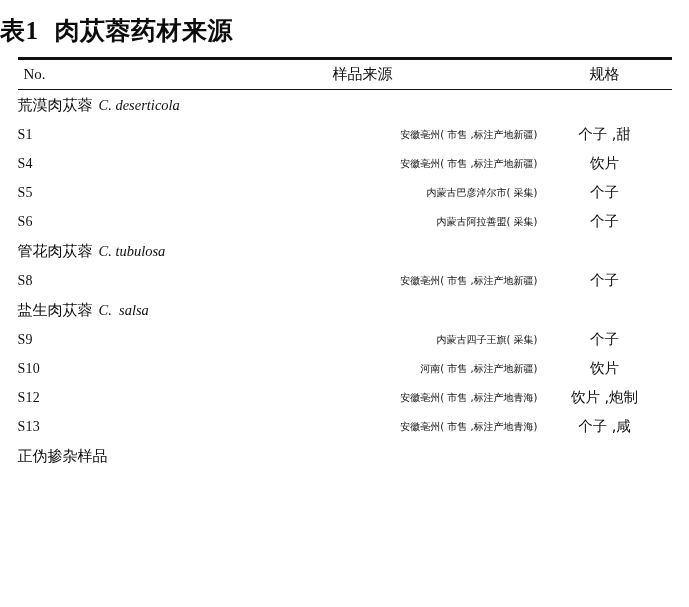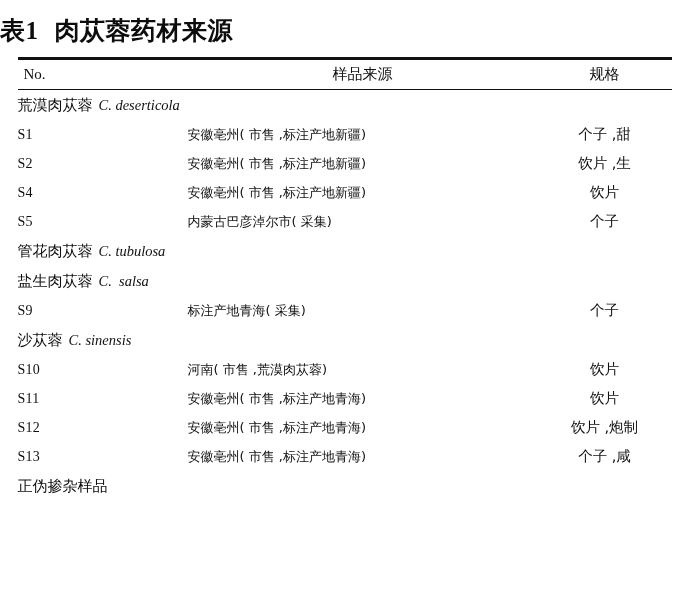--- a/index.html
+++ b/index.html
@@ -115,22 +115,22 @@
   
   .no-cell {
     font-family: "Liberation Serif", "DejaVu Serif", serif;
     font-size: 14px;
     text-align: left;
     padding-left: 8px;
     letter-spacing: 0.2px;
   }
   .src-cell {
     font-family: "DejaVu Sans", "Liberation Sans", sans-serif;
-    font-size: 13px;
-    text-align: left;
+    font-size: 10px;
+    text-align: right;
     white-space: nowrap;
   }
   .spec-cell {
     font-family: "DejaVu Sans", "Liberation Sans", sans-serif;
     font-size: 14.5px;
     text-align: center;
     white-space: nowrap;
   }
 </style>
 </head>
@@ -171,56 +171,53 @@
       <tbody id="body-rows">
           <tr class="sec">
             <td colspan="3" class="sec-label"><span class="sec-cn">荒漠肉苁蓉</span><span class="sec-lat">C. deserticola</span></td>
           </tr>
           <tr>
             <td class="no-cell">S1</td>
             <td class="src-cell">安徽亳州( 市售 ,标注产地新疆)</td>
             <td class="spec-cell">个子 ,甜</td>
           </tr>
           <tr>
-            <td class="no-cell">S2</td>
-            <td class="src-cell">安徽亳州( 市售 ,标注产地新疆)</td>
-            <td class="spec-cell">饮片 ,生</td>
-          </tr>
-          <tr>
             <td class="no-cell">S4</td>
             <td class="src-cell">安徽亳州( 市售 ,标注产地新疆)</td>
             <td class="spec-cell">饮片</td>
           </tr>
           <tr>
             <td class="no-cell">S5</td>
             <td class="src-cell">内蒙古巴彦淖尔市( 采集)</td>
             <td class="spec-cell">个子</td>
           </tr>
+          <tr>
+            <td class="no-cell">S6</td>
+            <td class="src-cell">内蒙古阿拉善盟( 采集)</td>
+            <td class="spec-cell">个子</td>
+          </tr>
           <tr class="sec">
             <td colspan="3" class="sec-label"><span class="sec-cn">管花肉苁蓉</span><span class="sec-lat">C. tubulosa</span></td>
           </tr>
+          <tr>
+            <td class="no-cell">S8</td>
+            <td class="src-cell">安徽亳州( 市售 ,标注产地新疆)</td>
+            <td class="spec-cell">个子</td>
+          </tr>
           <tr class="sec">
             <td colspan="3" class="sec-label"><span class="sec-cn">盐生肉苁蓉</span><span class="sec-lat">C.  salsa</span></td>
           </tr>
           <tr>
             <td class="no-cell">S9</td>
-            <td class="src-cell">标注产地青海( 采集)</td>
-            <td class="spec-cell">个子</td>
-          </tr>
-          <tr class="sec">
-            <td colspan="3" class="sec-label"><span class="sec-cn">沙苁蓉</span><span class="sec-lat">C. sinensis</span></td>
+            <td class="src-cell">内蒙古四子王旗( 采集)</td>
+            <td class="spec-cell">个子</td>
           </tr>
           <tr>
             <td class="no-cell">S10</td>
-            <td class="src-cell">河南( 市售 ,荒漠肉苁蓉)</td>
-            <td class="spec-cell">饮片</td>
-          </tr>
-          <tr>
-            <td class="no-cell">S11</td>
-            <td class="src-cell">安徽亳州( 市售 ,标注产地青海)</td>
+            <td class="src-cell">河南( 市售 ,标注产地新疆)</td>
             <td class="spec-cell">饮片</td>
           </tr>
           <tr>
             <td class="no-cell">S12</td>
             <td class="src-cell">安徽亳州( 市售 ,标注产地青海)</td>
             <td class="spec-cell">饮片 ,炮制</td>
           </tr>
           <tr>
             <td class="no-cell">S13</td>
             <td class="src-cell">安徽亳州( 市售 ,标注产地青海)</td>

